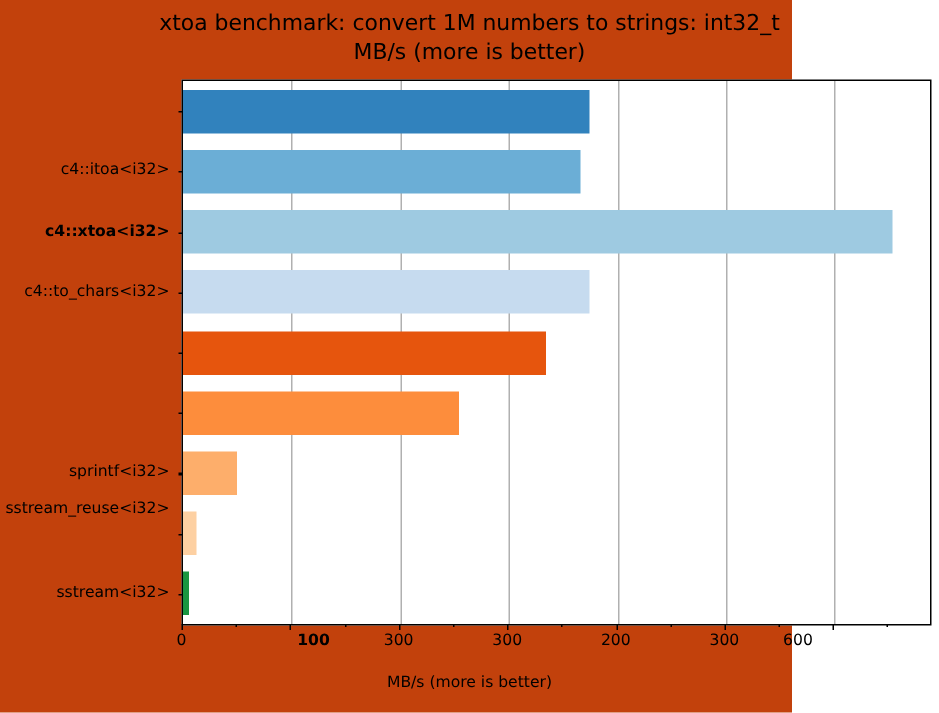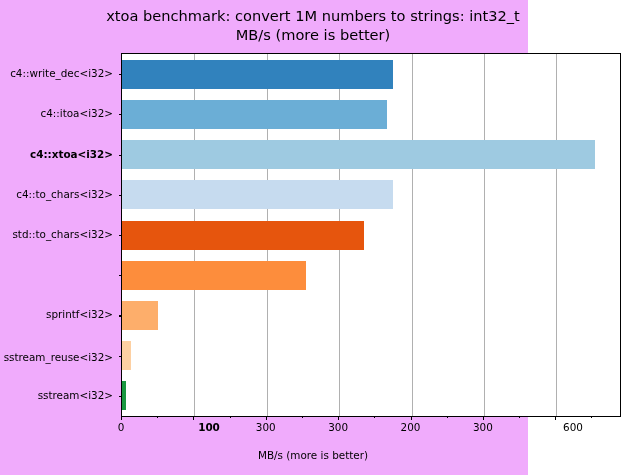--- a/index.html
+++ b/index.html
@@ -13,21 +13,21 @@
     font-family: "DejaVu Sans", sans-serif;
     overflow: hidden;
     position: relative;
   }
 
   #figure {
     position: absolute;
     left: 0; top: 0;
     width: 528px;
     height: 475px;
-    background: #f0abfc;
+    background: #c2410c;
   }
 
   
   #chart-title {
     position: absolute;
     left: 0;
     top: 6px;
     width: 626px;
     text-align: center;
     font-size: 14.6px;
@@ -143,27 +143,25 @@
 </style>
 </head>
 <body>
 
 <div id="figure">
 
   <div id="chart-title">xtoa benchmark: convert 1M numbers to strings: int32_t
 MB/s (more is better)</div>
 
   <div id="ylabels">
-      <div class="ytick-label" style="top: 20.1111px;">c4::write_dec&lt;i32&gt;</div>
       <div class="ytick-label" style="top: 60.3333px;">c4::itoa&lt;i32&gt;</div>
       <div class="ytick-label" style="top: 100.556px; font-weight: bold;">c4::xtoa&lt;i32&gt;</div>
       <div class="ytick-label" style="top: 140.778px;">c4::to_chars&lt;i32&gt;</div>
-      <div class="ytick-label" style="top: 181px;">std::to_chars&lt;i32&gt;</div>
       <div class="ytick-label" style="top: 261.444px;">sprintf&lt;i32&gt;</div>
-      <div class="ytick-label" style="top: 304px;">sstream_reuse&lt;i32&gt;</div>
+      <div class="ytick-label" style="top: 286px;">sstream_reuse&lt;i32&gt;</div>
       <div class="ytick-label" style="top: 341.889px;">sstream&lt;i32&gt;</div>
     </div>
 
   <div id="plot-area">
     <div id="plot-inner">
         <div class="gridline" style="left: 72.3837px;"></div>
         <div class="gridline" style="left: 144.767px;"></div>
         <div class="gridline" style="left: 217.151px;"></div>
         <div class="gridline" style="left: 289.535px;"></div>
         <div class="gridline" style="left: 361.919px;"></div>
@@ -196,21 +194,21 @@
       <div class="xtick-label" style="left: 88px; font-weight: bold;">100</div>
       <div class="xtick-mark" style="left: 144.767px;"></div>
       <div class="xtick-label" style="left: 144.767px;">300</div>
       <div class="xtick-mark" style="left: 217.151px;"></div>
       <div class="xtick-label" style="left: 217.151px;">300</div>
       <div class="xtick-mark" style="left: 289.535px;"></div>
       <div class="xtick-label" style="left: 289.535px;">200</div>
       <div class="xtick-mark" style="left: 361.919px;"></div>
       <div class="xtick-label" style="left: 361.919px;">300</div>
       <div class="xtick-mark" style="left: 434.302px;"></div>
-      <div class="xtick-label" style="left: 452px;">600</div>
+      <div class="xtick-label" style="left: 411px;">600</div>
       <div class="xtick-minor" style="left: 36.1919px;"></div>
       <div class="xtick-minor" style="left: 108.576px;"></div>
       <div class="xtick-minor" style="left: 180.959px;"></div>
       <div class="xtick-minor" style="left: 253.343px;"></div>
       <div class="xtick-minor" style="left: 325.727px;"></div>
       <div class="xtick-minor" style="left: 398.11px;"></div>
       <div class="xtick-minor" style="left: 470.494px;"></div>
     </div>
 
   <div id="xaxis-label">MB/s (more is better)</div>

